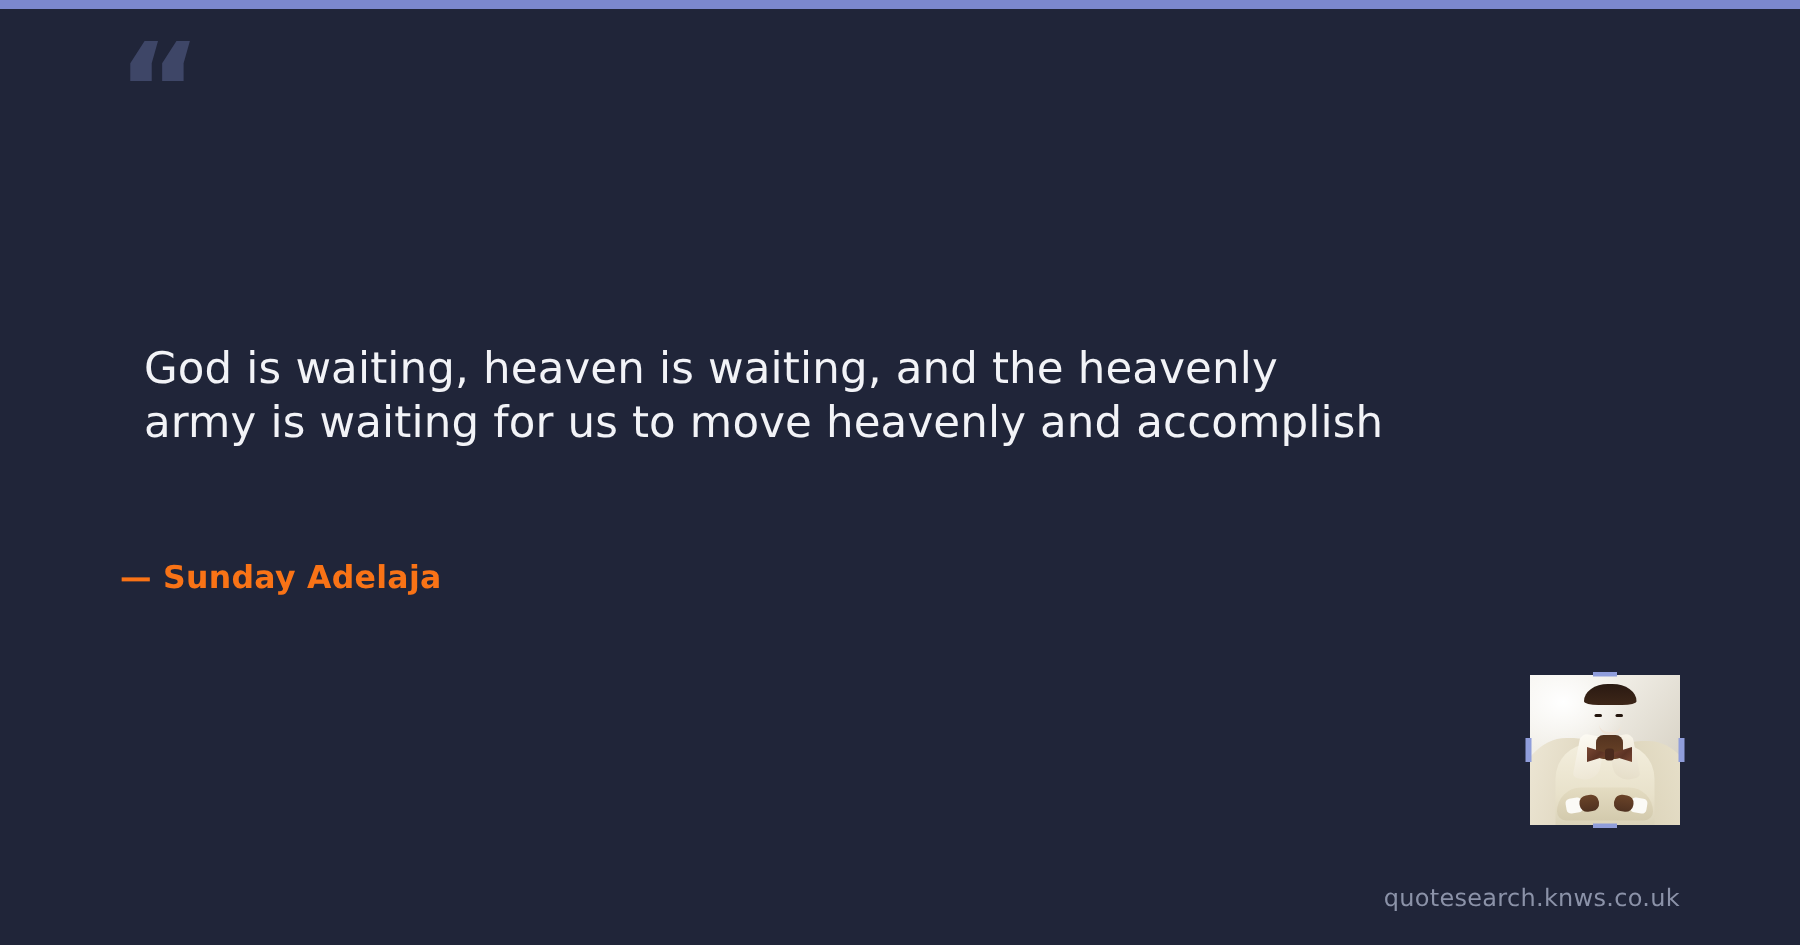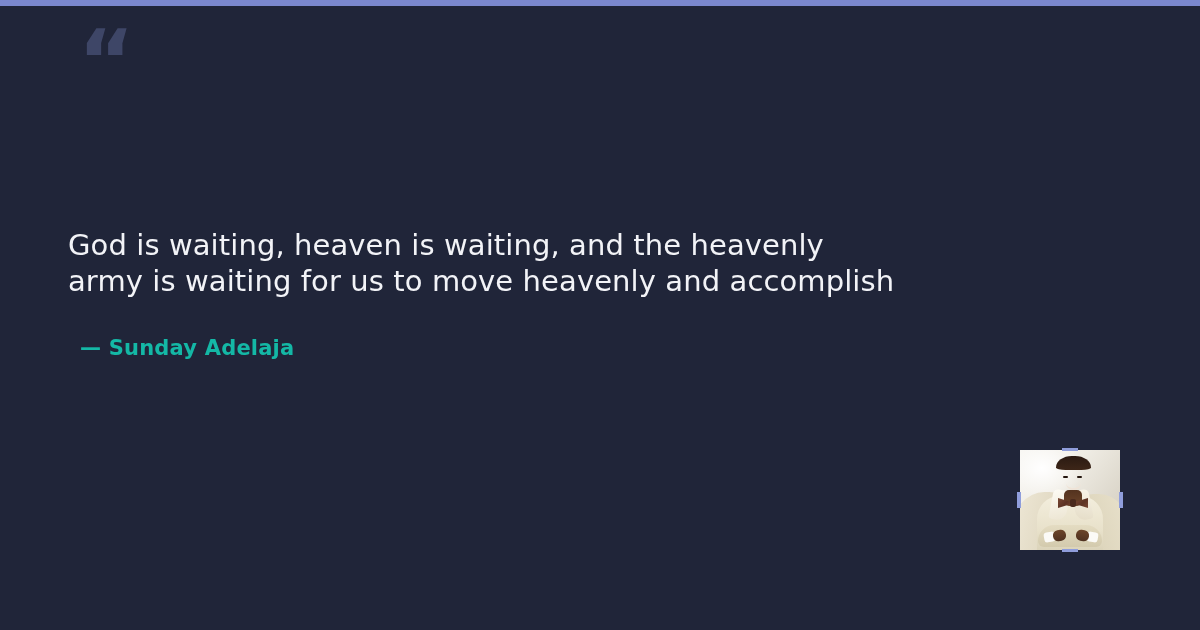--- a/index.html
+++ b/index.html
@@ -34,41 +34,41 @@
     font-family: "DejaVu Sans", sans-serif;
     font-size: 86px;
     font-weight: 700;
     line-height: 1;
     color: #3e4667;
     letter-spacing: -2px;
     user-select: none;
   }
   .quote-body {
     position: absolute;
-    left: 68px;
+    left: 96px;
     top: 227px;
     width: 900px;
   }
   .quote-text {
     margin: 0;
     font-family: "DejaVu Sans", sans-serif;
     font-size: 29px;
     font-weight: 400;
     line-height: 36px;
     color: #f2f3f7;
     letter-spacing: 0.1px;
   }
   .quote-attribution {
     position: absolute;
     left: 80px;
-    top: 336px;
+    top: 373px;
     font-family: "DejaVu Sans", sans-serif;
     font-size: 21px;
     font-weight: 700;
-    color: #14b8a6;
+    color: #f97316;
     letter-spacing: 0.2px;
     white-space: nowrap;
   }
   .author-photo-wrap {
     position: absolute;
     left: 1020px;
     top: 450px;
     width: 100px;
     height: 100px;
   }
@@ -315,14 +315,15 @@
       <div class="photo-eye left"></div>
       <div class="photo-eye right"></div>
       <div class="photo-smile"></div>
     </div>
     <div class="resize-handle top-center"></div>
     <div class="resize-handle mid-left"></div>
     <div class="resize-handle mid-right"></div>
     <div class="resize-handle bottom-center"></div>
   </div>
 
+  <div class="watermark">quotesearch.knws.co.uk</div>
 
 </div>
 
 </body></html>

